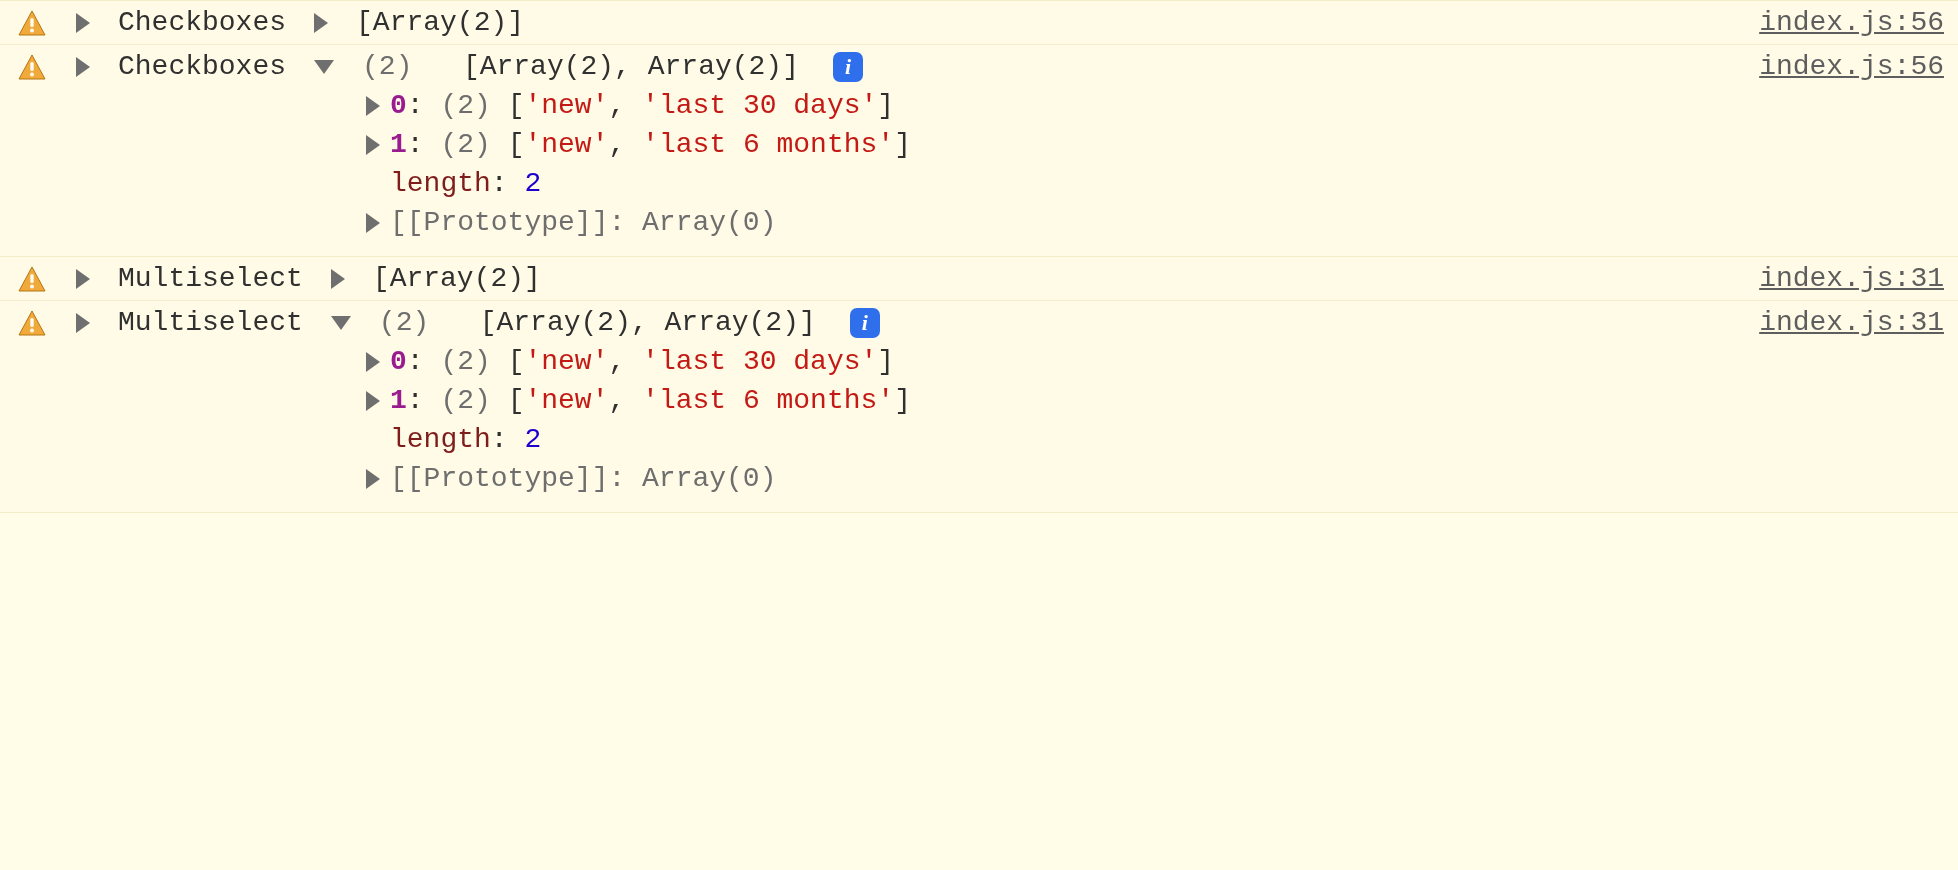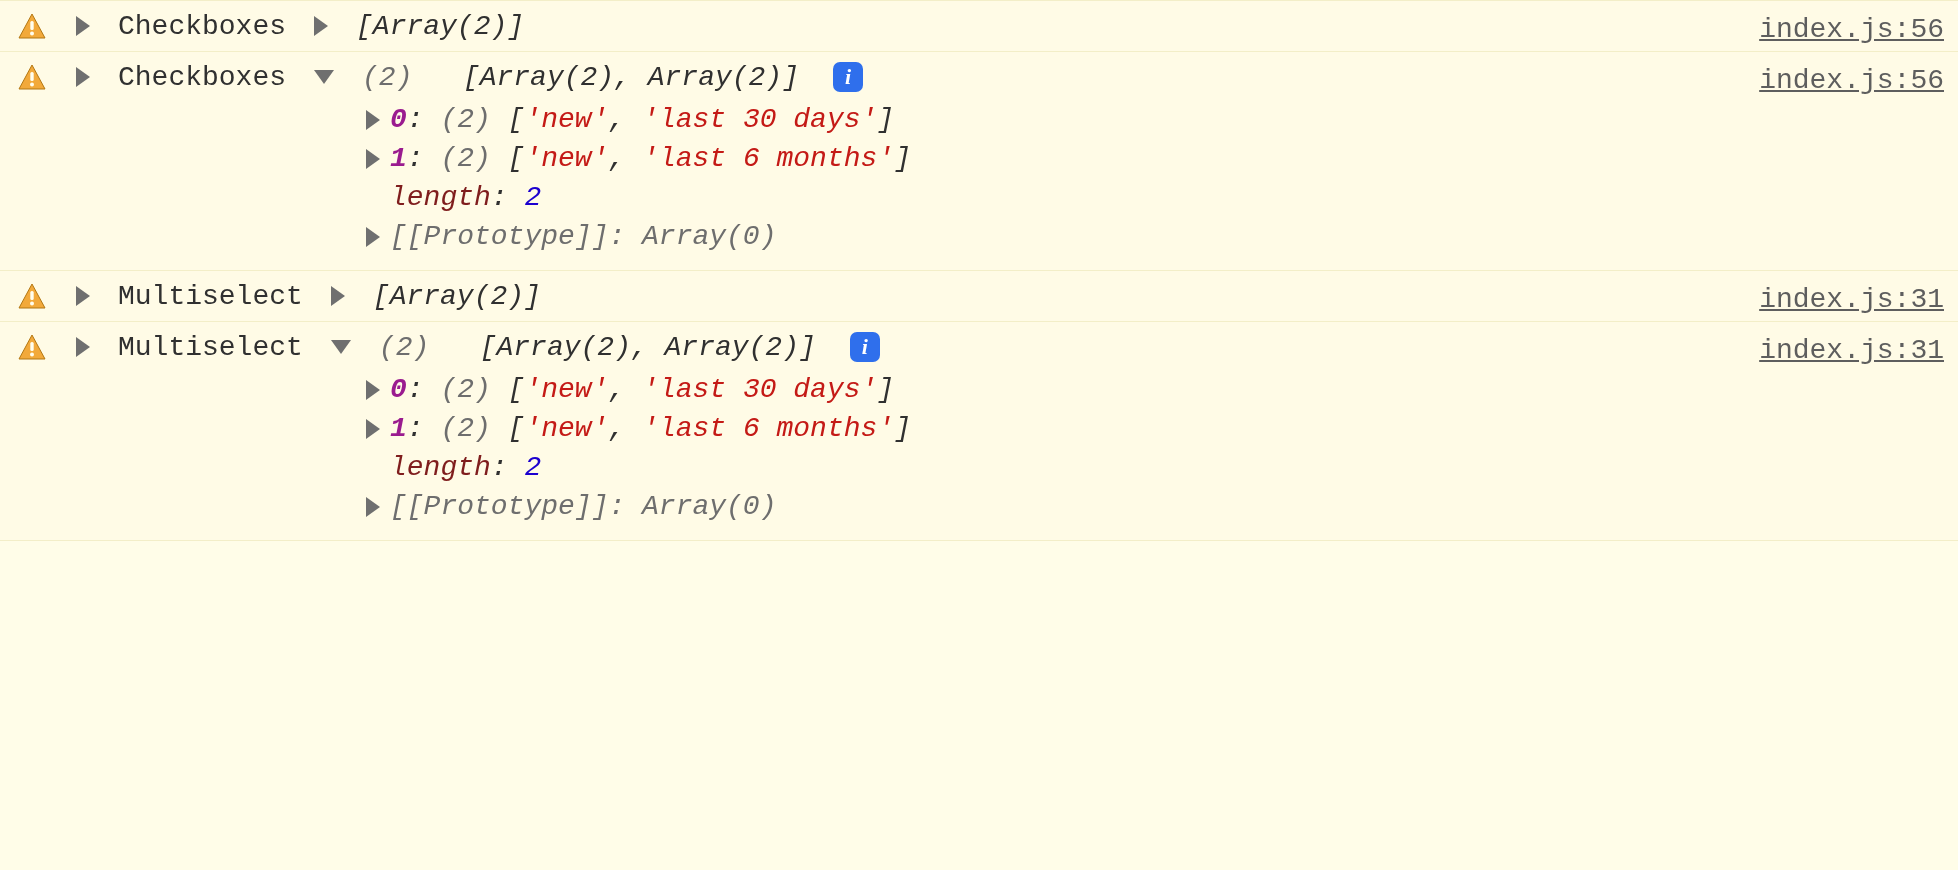--- a/index.html
+++ b/index.html
@@ -21,21 +21,20 @@
     display: flex;
     align-items: center;
     gap: 28px;
   }
   .source-link {
     margin-left: auto;
     color: #5e5e5e;
     text-decoration: underline;
     white-space: nowrap;
     cursor: pointer;
-    margin-top: 7px;
   }
   .warn-icon {
     flex: 0 0 auto;
     margin-right: 2px;
   }
   .warn-icon svg { display: block; }
   .tri {
     display: inline-block;
     width: 0; height: 0;
     border-style: solid;
@@ -44,21 +43,21 @@
   }
   .tri.right {
     border-width: 10px 0 10px 14px;
     border-color: transparent transparent transparent #6f6f6f;
   }
   .tri.down {
     border-width: 14px 10px 0 10px;
     border-color: #6f6f6f transparent transparent transparent;
   }
   .label { color: #303030; }
-  .italic { font-style: italic; }
+  .italic { }
   .dim { color: #6e6e6e; }
   .kidx { color: #9a1b8f; font-weight: 600; }
   .jstr { color: #c41a16; }
   .jbracket { color: #303030; }
   .lenkey { color: #7f1d1d; }
   .lenval { color: #1c00cf; }
   .info-badge {
     display: inline-flex;
     align-items: center;
     justify-content: center;
@@ -72,21 +71,20 @@
     font-weight: 700;
     vertical-align: 2px;
     cursor: pointer;
     margin-left: 6px;
     line-height: 1;
   }
   .children {
     padding-left: 348px;
     padding-top: 4px;
     padding-bottom: 8px;
-    font-style: italic;
   }
   .child-line {
     display: flex;
     align-items: center;
     gap: 10px;
     padding: 4px 0;
   }
   .noarrow-pad { width: 14px; display: inline-block; }
   .seg { white-space: pre; }
 </style>

